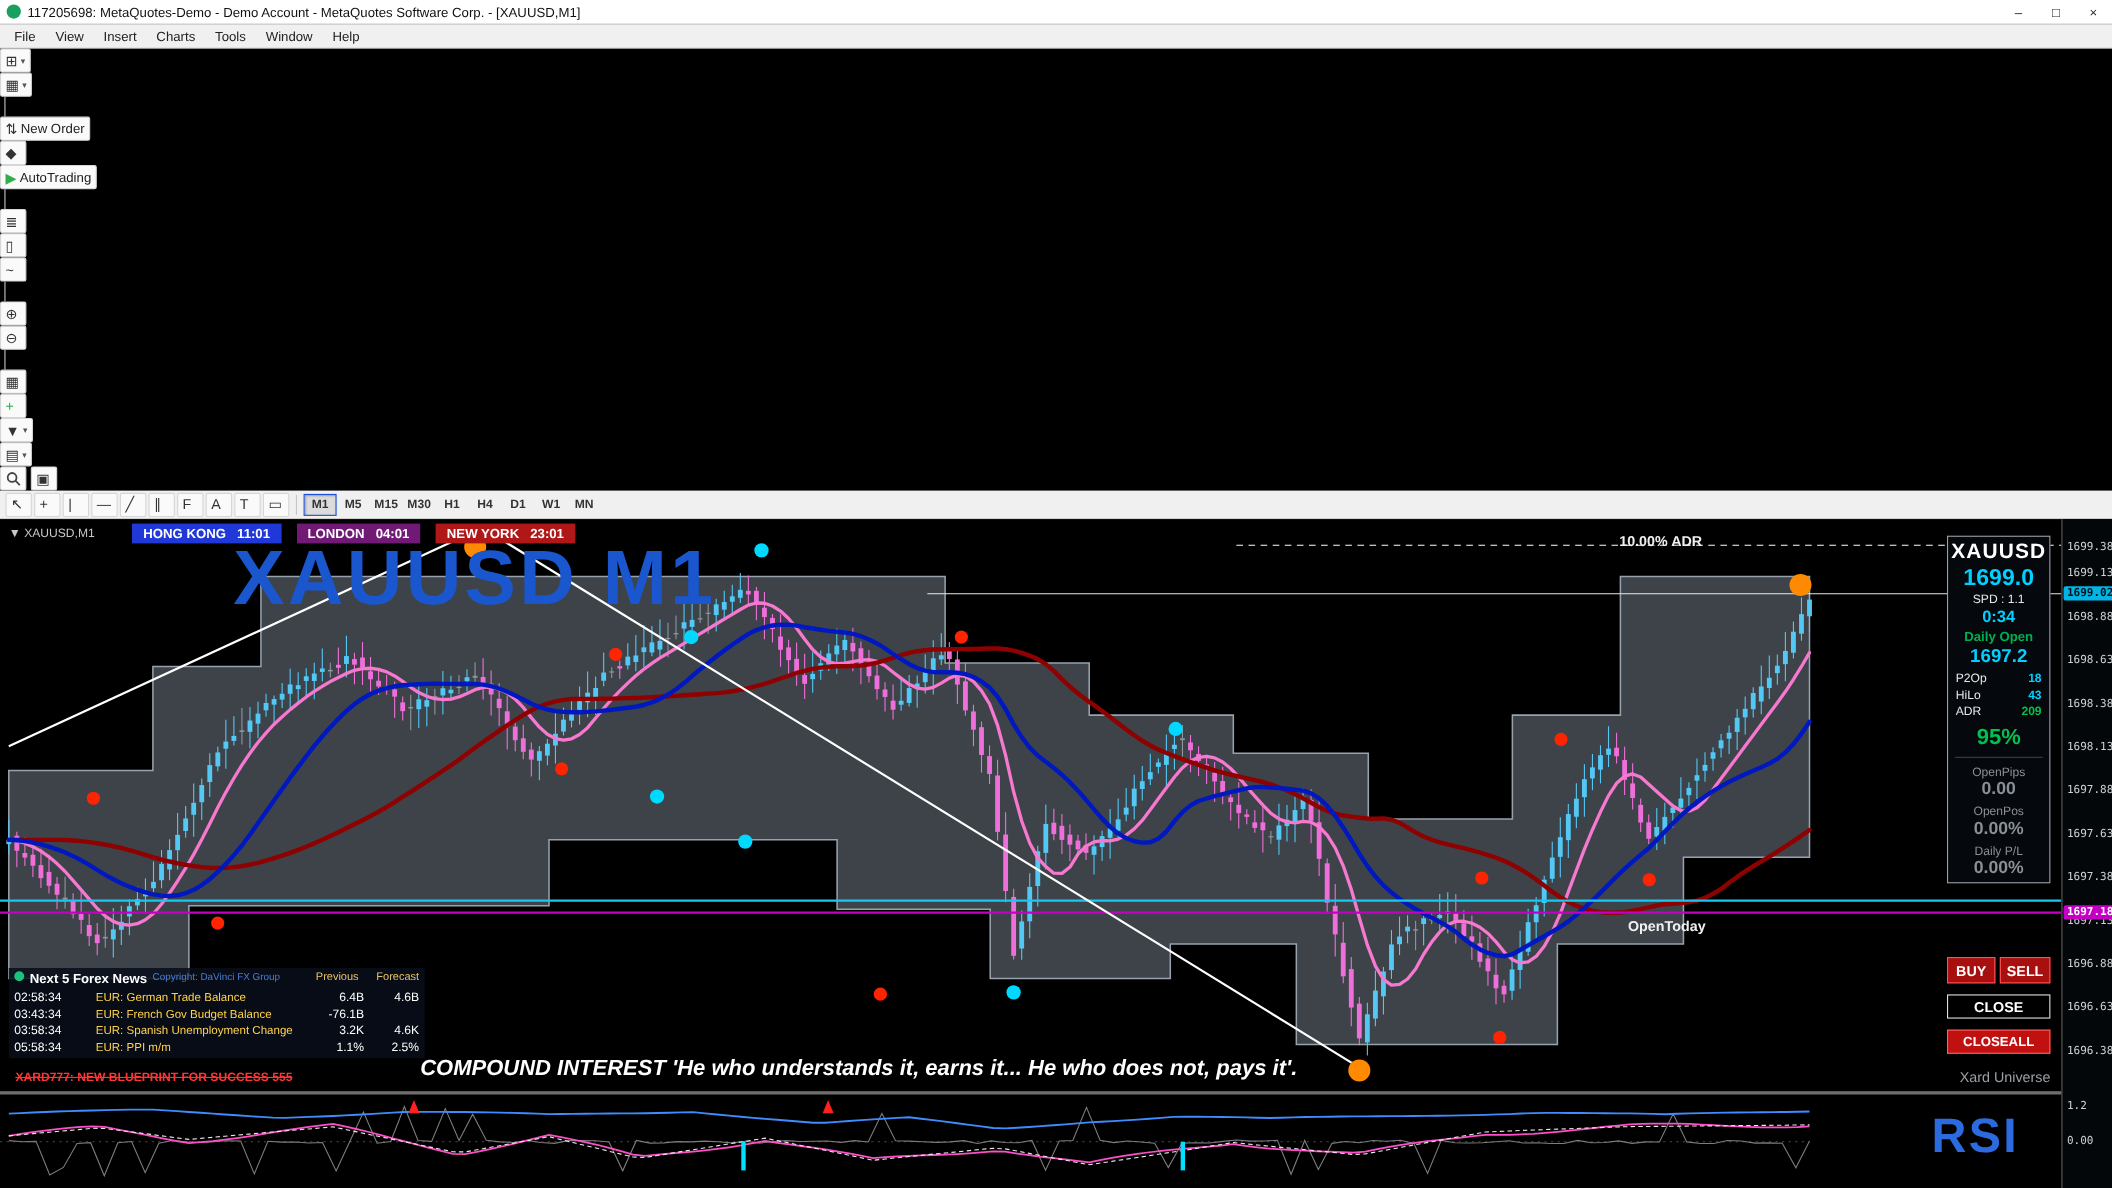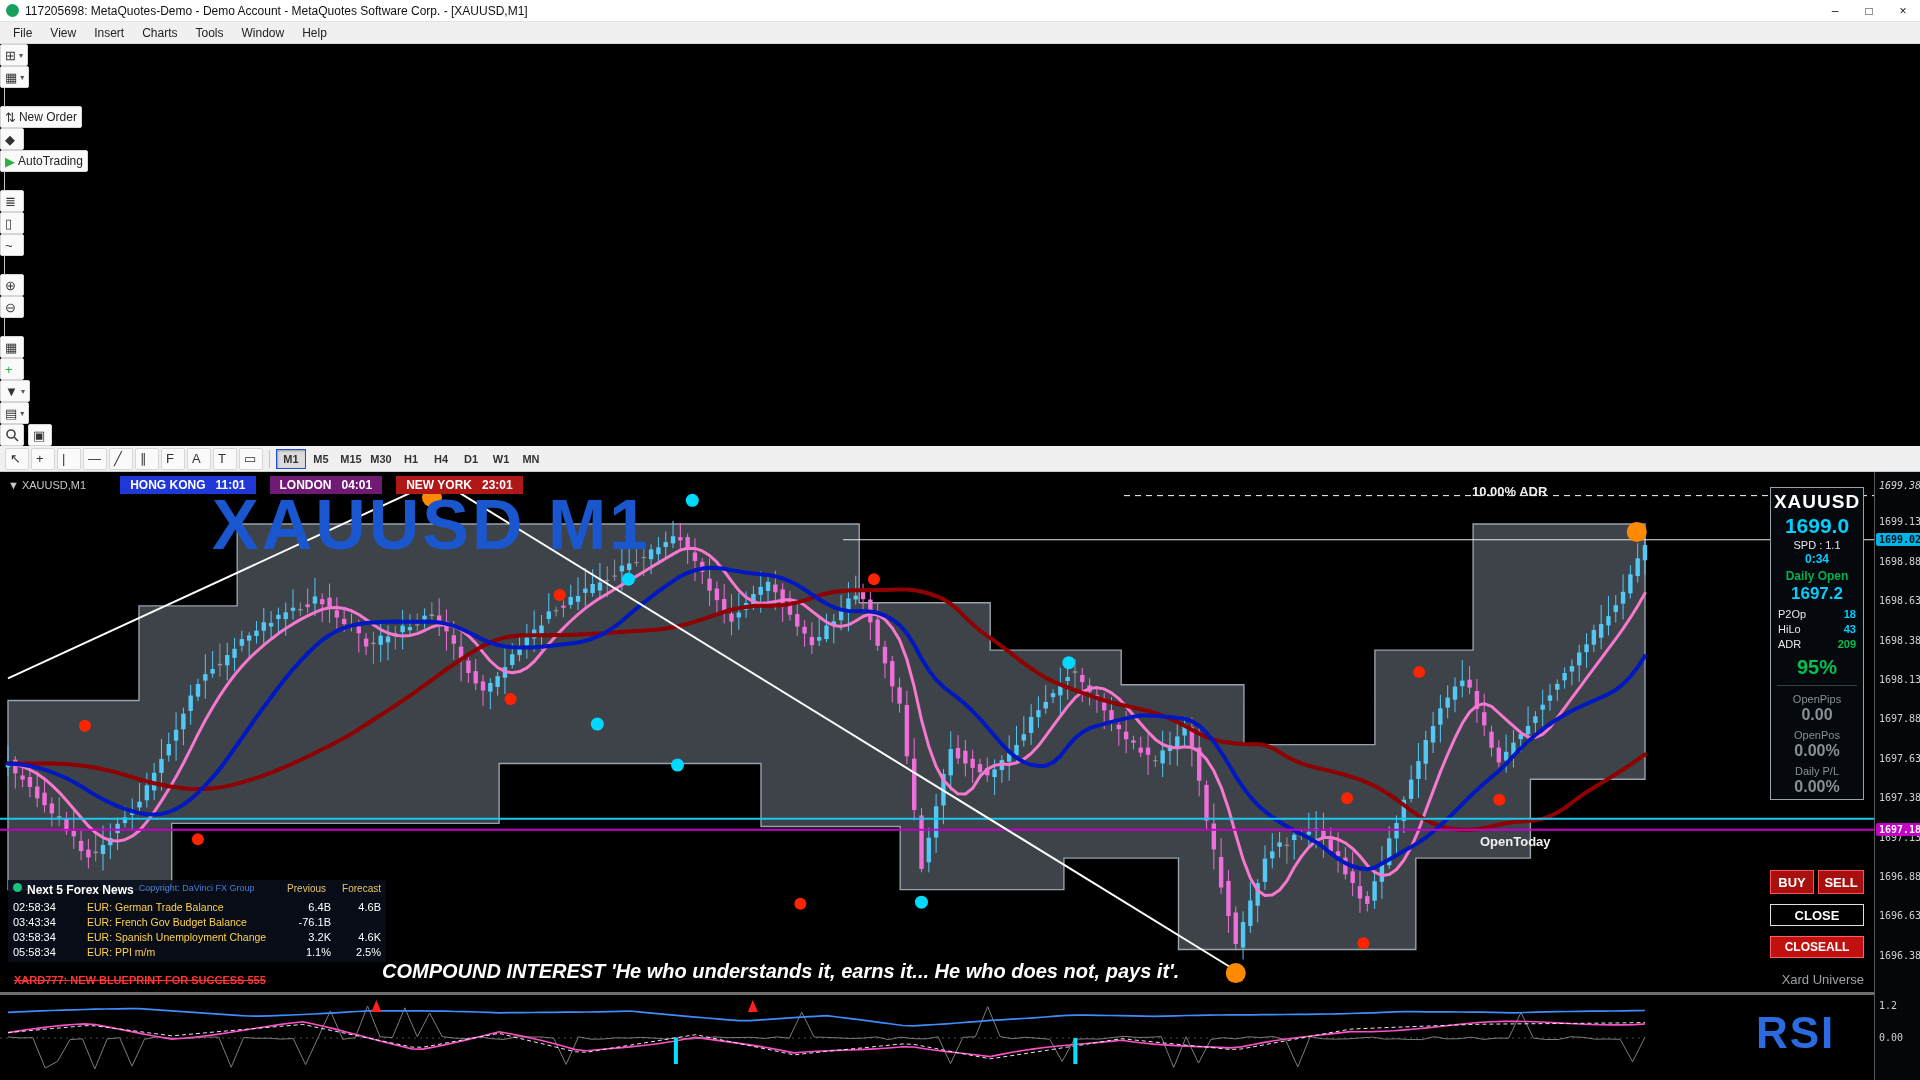--- a/index.html
+++ b/index.html
@@ -44,21 +44,21 @@
   .news-row{display:flex;height:15px;align-items:center}
   .news-time{width:74px;color:#fff}
   .news-event{flex:1;color:#ffd24a;font-size:10.5px;white-space:nowrap;overflow:hidden}
   .news-prev,.news-fc{width:50px;text-align:right;color:#fff}
   .news-footer{position:absolute;top:502px;left:14px;color:#ff3535;font-size:11px;font-weight:bold;text-decoration:line-through;z-index:6;white-space:nowrap}
   .quote{position:absolute;top:488px;left:382px;width:880px;color:#fff;font-size:20px;font-style:italic;font-weight:bold;text-shadow:1px 1px 2px #000;z-index:7;white-space:nowrap}
   .dashboard{position:absolute;top:15px;left:1770px;width:94px;background:#05080c;border:1px solid #9aa0a6;display:flex;flex-direction:column;align-items:center;padding:3px 2px;gap:1px;z-index:8}
   .dash-symbol{font-size:19px;font-weight:bold;color:#fff;letter-spacing:1px}
   .dash-price{font-size:21px;font-weight:bold;color:#00cfff}
   .dash-spd{font-size:11px;color:#e8e8e8}
-  .dash-timer{font-size:12px;font-weight:bold;color:#00cfff}
+  .dash-timer{font-size:15px;font-weight:bold;color:#00cfff}
   .dash-dopen-label{font-size:12px;font-weight:bold;color:#00b050;margin-top:2px}
   .dash-dopen{font-size:17px;font-weight:bold;color:#00cfff}
   .dash-stats{width:100%;padding:0 5px;margin-top:2px}
   .stat-row{display:flex;justify-content:space-between;font-size:11px;color:#e8e8e8;line-height:15px}
   .stat-val{color:#00cfff;font-weight:bold}
   .dash-pct{font-size:20px;font-weight:bold;color:#00c050;margin:3px 0}
   .dash-divider{width:90%;height:1px;background:#3a3f45;margin:2px 0}
   .g-label{font-size:11px;color:#8a9097;margin-top:4px}
   .g-val{font-size:16px;font-weight:bold;color:#8a9097}
   .trade-btn{position:absolute;height:24px;font-weight:bold;font-size:13px;color:#fff;border:1px solid #ff5050;background:#a80f0f;cursor:pointer;z-index:8;font-family:"Liberation Sans",sans-serif}
@@ -802,21 +802,21 @@
 
   <button class="trade-btn buy-btn">BUY</button>
   <button class="trade-btn sell-btn">SELL</button>
   <button class="close-btn">CLOSE</button>
   <button class="closeall-btn">CLOSEALL</button>
   <div class="brand">Xard Universe</div>
 
   <div class="rsi-big">RSI</div>
 
   <div class="price-scale">
-      <span class="scale-label" style="top: 8px; font-style: italic;">1699.38</span>
+      <span class="scale-label" style="top: 20px;">1699.38</span>
       <span class="scale-label" style="top: 44.4242px;">1699.13</span>
       <span class="scale-label" style="top: 83.8182px;">1698.88</span>
       <span class="scale-label" style="top: 123.212px;">1698.63</span>
       <span class="scale-label" style="top: 162.606px;">1698.38</span>
       <span class="scale-label" style="top: 202px;">1698.13</span>
       <span class="scale-label" style="top: 241.394px;">1697.88</span>
       <span class="scale-label" style="top: 280.788px;">1697.63</span>
       <span class="scale-label" style="top: 320.182px;">1697.38</span>
       <span class="scale-label" style="top: 359.576px;">1697.13</span>
       <span class="scale-label" style="top: 398.97px;">1696.88</span>

